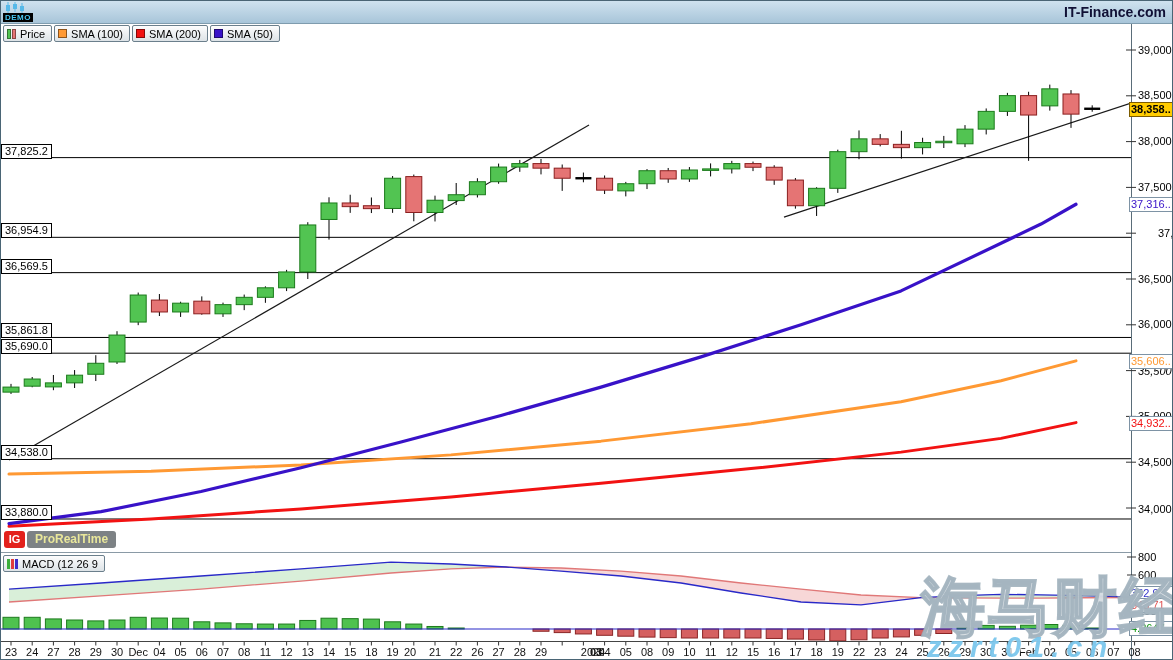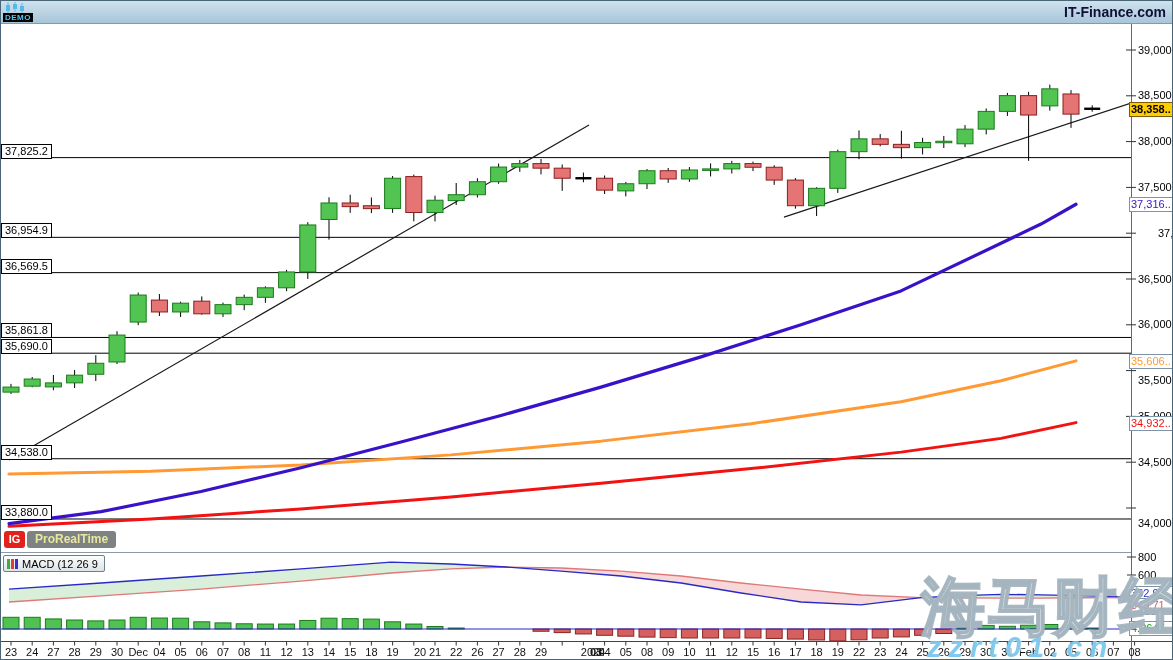--- a/index.html
+++ b/index.html
@@ -63,20 +63,41 @@
         <line x1="11" y1="0" x2="11" y2="10" stroke="#57b9e8" stroke-width="1"></line>
         <rect x="9" y="2" width="4" height="5" fill="#57b9e8"></rect>
         <line x1="18" y1="1" x2="18" y2="11" stroke="#57b9e8" stroke-width="1"></line>
         <rect x="16" y="4" width="4" height="5" fill="#57b9e8"></rect>
       </svg>
       <span class="dlabel">DEMO</span>
     </div>
     <div class="brand">IT-Finance.com</div>
   </div>
 
+  <div class="legend-row">
+    <div class="chip">
+      <span class="price-ico">
+          <i style="background:#52c452"></i>
+          <i style="background:#e57474"></i>
+        </span>
+      <span>Price</span>
+    </div>
+    <div class="chip">
+      <span class="sw" style="background: rgb(255, 153, 51);"></span>
+      <span>SMA (100)</span>
+    </div>
+    <div class="chip">
+      <span class="sw" style="background: rgb(242, 18, 18);"></span>
+      <span>SMA (200)</span>
+    </div>
+    <div class="chip">
+      <span class="sw" style="background: rgb(56, 18, 200);"></span>
+      <span>SMA (50)</span>
+    </div>
+  </div>
 
   <div class="chip macd-chip">
     <span class="macd-ico">
         <i style="background:#3cae3c"></i>
         <i style="background:#e03c3c"></i>
         <i style="background:#3c2ec8"></i>
       </span>
     <span>MACD (12 26 9</span>
   </div>
 
@@ -350,24 +371,24 @@
       <div class="lvl" style="top: 338.196px;">35,690.0</div>
       <div class="lvl" style="top: 443.719px;">34,538.0</div>
       <div class="lvl" style="top: 503.992px;">33,880.0</div>
       <div class="tick" style="top: 42.5px;">39,000</div>
       <div class="tick" style="top: 88.3px;">38,500</div>
       <div class="tick" style="top: 134.1px;">38,000</div>
       <div class="tick" style="top: 179.9px;">37,500</div>
       <div class="tick" style="top: 225.7px; margin-left: 20px;">37,000</div>
       <div class="tick" style="top: 271.5px;">36,500</div>
       <div class="tick" style="top: 317.3px;">36,000</div>
-      <div class="tick" style="top: 373px;">35,500</div>
+      <div class="tick" style="top: 364px; font-style: italic;">35,500</div>
       <div class="tick" style="top: 408.9px;">35,000</div>
       <div class="tick" style="top: 454.7px;">34,500</div>
-      <div class="tick" style="top: 516px;">34,000</div>
+      <div class="tick" style="top: 502px;">34,000</div>
       <div class="pbox last" style="top: 100.761px;">38,358..</div>
       <div class="pbox" style="top: 196.254px; color: rgb(56, 18, 200);">37,316..</div>
       <div class="pbox" style="top: 352.89px; color: rgb(255, 153, 51);">35,606..</div>
       <div class="pbox" style="top: 414.629px; color: rgb(242, 18, 18);">34,932..</div>
       <div class="tick" style="top: 549.5px;">800</div>
       <div class="tick" style="top: 567.5px;">600</div>
       <div class="tick" style="top: 603.5px;">200</div>
       <div class="pbox" style="top: 585px; color: rgb(51, 51, 204);">352.97</div>
       <div class="pbox" style="top: 597px; color: rgb(224, 85, 85);">348.71</div>
       <div class="pbox" style="top: 620px; color: rgb(17, 153, 17);">4.2647</div>
@@ -383,21 +404,21 @@
       <div class="xl" style="left: 200.8px;">06</div>
       <div class="xl" style="left: 222px;">07</div>
       <div class="xl" style="left: 243.2px;">08</div>
       <div class="xl" style="left: 264.4px;">11</div>
       <div class="xl" style="left: 285.6px;">12</div>
       <div class="xl" style="left: 306.8px;">13</div>
       <div class="xl" style="left: 328px;">14</div>
       <div class="xl" style="left: 349.2px;">15</div>
       <div class="xl" style="left: 370.4px;">18</div>
       <div class="xl" style="left: 391.6px;">19</div>
-      <div class="xl" style="left: 419px;">20</div>
+      <div class="xl" style="left: 409px;">20</div>
       <div class="xl" style="left: 434px;">21</div>
       <div class="xl" style="left: 455.2px;">22</div>
       <div class="xl" style="left: 476.4px;">26</div>
       <div class="xl" style="left: 497.6px;">27</div>
       <div class="xl" style="left: 518.8px;">28</div>
       <div class="xl" style="left: 540px;">29</div>
       <div class="xl" style="left: 592px; text-align: center;">2024</div>
       <div class="xl" style="left: 595px; font-weight: bold;">03</div>
       <div class="xl" style="left: 603.6px;">04</div>
       <div class="xl" style="left: 624.8px;">05</div>

